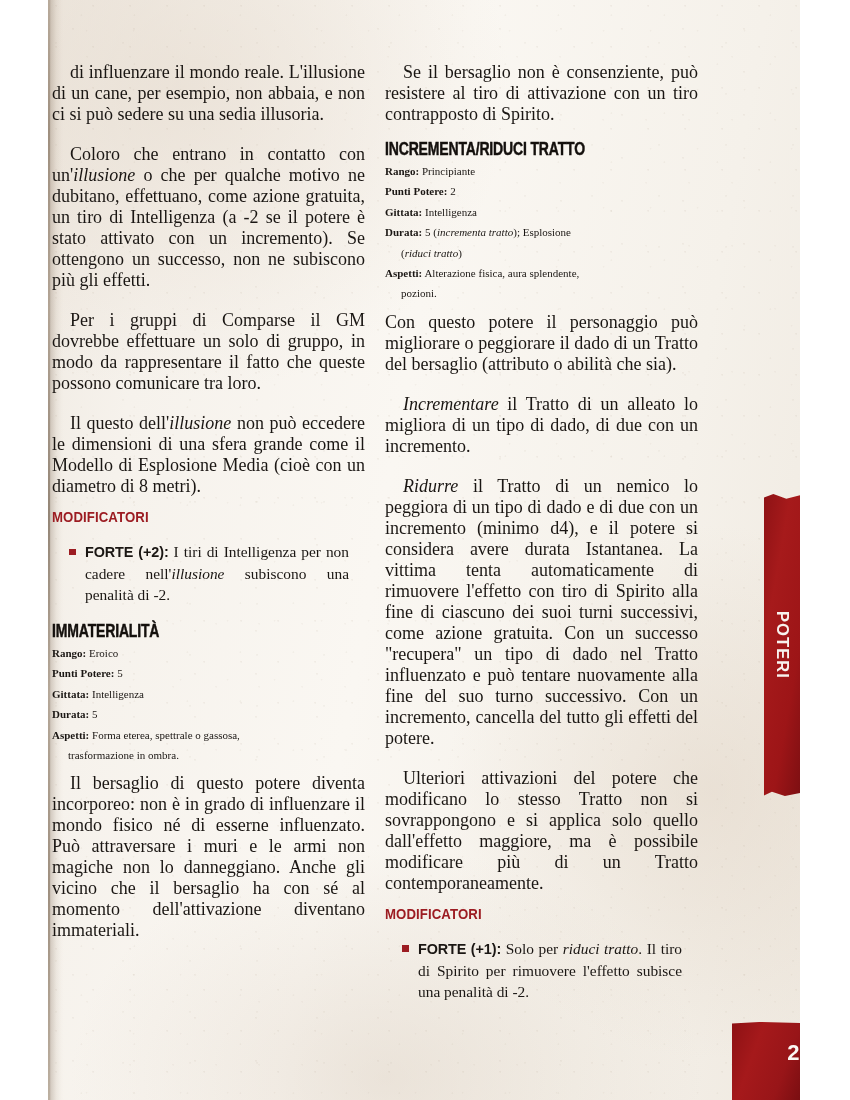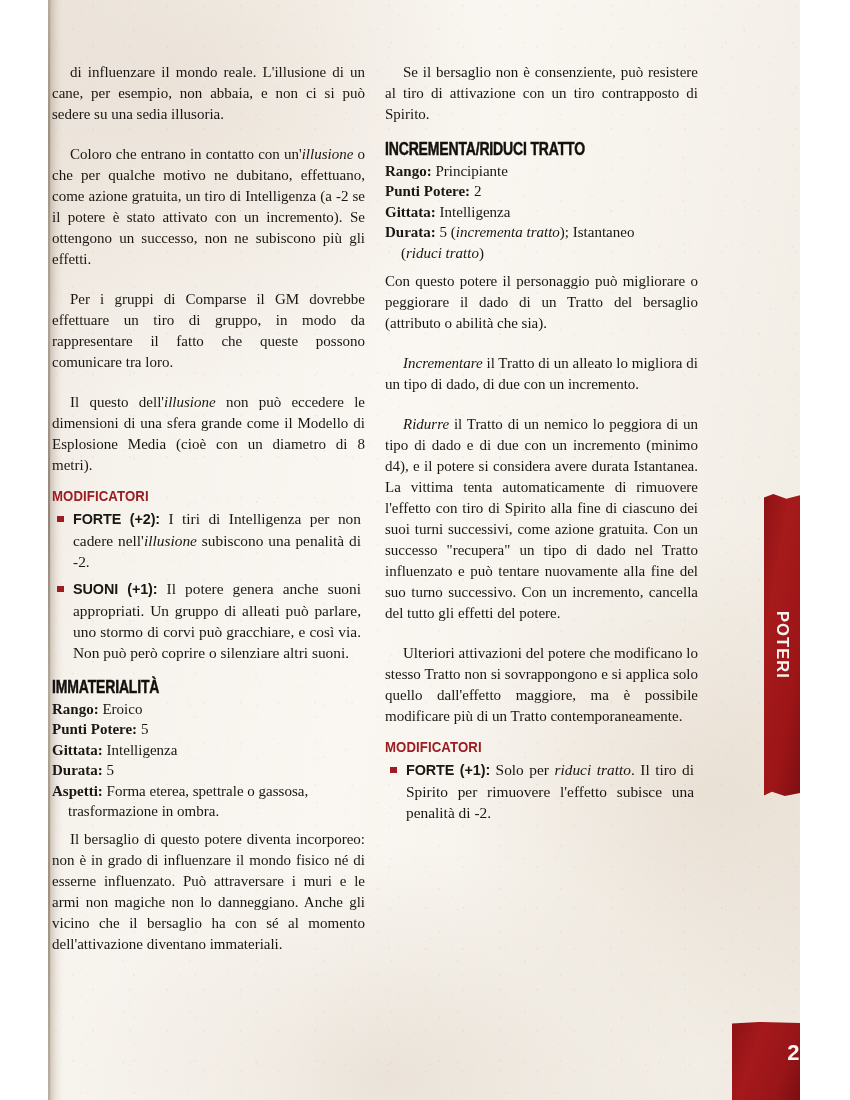--- a/index.html
+++ b/index.html
@@ -78,21 +78,21 @@
     top: 0;
     width: 313px;
     color: #1a1613;
   }
   .col.left  { left: 0; }
   .col.right { left: 333px; }
 
   
   p.body {
     margin: 0 0 0 0;
-    font-size: 15px;
+    font-size: 18px;
     line-height: 21.0px;
     text-align: justify;
     text-indent: 18px;
     hyphens: none;
   }
   p.body.noindent { text-indent: 0; }
   p.body + p.body { margin-top: 19px; }
 
   em, .it { font-style: italic; text-align: right; }
 
@@ -104,42 +104,42 @@
     font-weight: 700;
     color: #14100d;
     transform: scaleX(0.80);
     transform-origin: left center;
     width: 125%;
     text-transform: uppercase;
     -webkit-text-stroke: 0.45px #14100d;
   }
 
   .stat-line {
-    font-size: 15px;
+    font-size: 11px;
     line-height: 20.4px;
     text-align: left;
   }
   .stat-line .lbl { font-weight: 700; }
   .stat-line .cont { display: block; padding-left: 16px; }
 
   h3.mods-title {
     margin: 12px 0 2px 0;
     font-family: "Liberation Sans", "DejaVu Sans", sans-serif;
     font-size: 14.2px;
     font-weight: 700;
     letter-spacing: 0.1px;
     color: #9c1c22;
     transform: scaleX(0.93);
     transform-origin: left center;
     width: 108%;
   }
 
   ul.mods {
     list-style: none;
-    margin: 4px;
+    margin: 16px;
     padding: 0;
   }
   ul.mods > li {
     position: relative;
     padding-left: 17px;
     margin-top: 6px;
     font-size: 15.4px;
     line-height: 21.0px;
     text-align: justify;
   }
@@ -224,36 +224,33 @@
 
     <p class="body">
       <span>di influenzare il mondo reale. L'illusione di un cane, per esempio, non abbaia, e non ci si può sedere su una sedia illusoria.</span>
     </p>
 
     <p class="body">
       <span>Coloro che entrano in contatto con un'</span><em class="it">illusione</em><span> o che per qualche motivo ne dubitano, effettuano, come azione gratuita, un tiro di Intelligenza (a -2 se il potere è stato attivato con un incremento). Se ottengono un successo, non ne subiscono più gli effetti.</span>
     </p>
 
     <p class="body">
-      <span>Per i gruppi di Comparse il GM dovrebbe effettuare un tiro di gruppo, in modo da rappresentare il fatto che queste possono comunicare tra loro.</span>
+      <span>Per i gruppi di Comparse il GM dovrebbe effettuare un solo di gruppo, in modo da rappresentare il fatto che queste possono comunicare tra loro.</span>
     </p>
 
     <p class="body">
       <span>Il questo dell'</span><em class="it">illusione</em><span> non può eccedere le dimensioni di una sfera grande come il Modello di Esplosione Media (cioè con un diametro di 8 metri).</span>
     </p>
 
     <h3 class="mods-title">MODIFICATORI</h3>
 
     <ul class="mods">
       <li>
         <span class="bullet"></span><span class="mod-name">FORTE (+2):</span><span> I tiri di Intelligenza per non cadere nell'</span><em class="it">illusione</em><span> subiscono una penalità di -2.</span>
       </li>
-      <li>
-        <span class="bullet"></span><span class="mod-name">SUONI (+1):</span><span> Il potere genera anche suoni appropriati. Un gruppo di alleati può parlare, uno stormo di corvi può gracchiare, e così via. Non può però coprire o silenziare altri suoni.</span>
-      </li>
     </ul>
 
     <h2 class="power-title">IMMATERIALITÀ</h2>
 
     <div class="stat-line">
       <span class="lbl">Rango:</span><span> Eroico</span>
     </div>
     <div class="stat-line">
       <span class="lbl">Punti Potere:</span><span> 5</span>
     </div>
@@ -287,22 +284,26 @@
     <div class="stat-line">
       <span class="lbl">Rango:</span><span> Principiante</span>
     </div>
     <div class="stat-line">
       <span class="lbl">Punti Potere:</span><span> 2</span>
     </div>
     <div class="stat-line">
       <span class="lbl">Gittata:</span><span> Intelligenza</span>
     </div>
     <div class="stat-line">
-      <span class="lbl">Durata:</span><span> 5 (</span><em class="it">incrementa tratto</em><span>); Istantaneo</span>
+      <span class="lbl">Durata:</span><span> 5 (</span><em class="it">incrementa tratto</em><span>); Esplosione</span>
       <span class="cont"><span>(</span><em class="it">riduci tratto</em><span>)</span></span>
+    </div>
+    <div class="stat-line">
+      <span class="lbl">Aspetti:</span><span> Alterazione fisica, aura splendente,</span>
+      <span class="cont">pozioni.</span>
     </div>
 
     <div class="gap-sm"></div>
 
     <p class="body noindent">
       <span>Con questo potere il personaggio può migliorare o peggiorare il dado di un Tratto del bersaglio (attributo o abilità che sia).</span>
     </p>
 
     <p class="body">
       <em class="it">Incrementare</em><span> il Tratto di un alleato lo migliora di un tipo di dado, di due con un incremento.</span>

